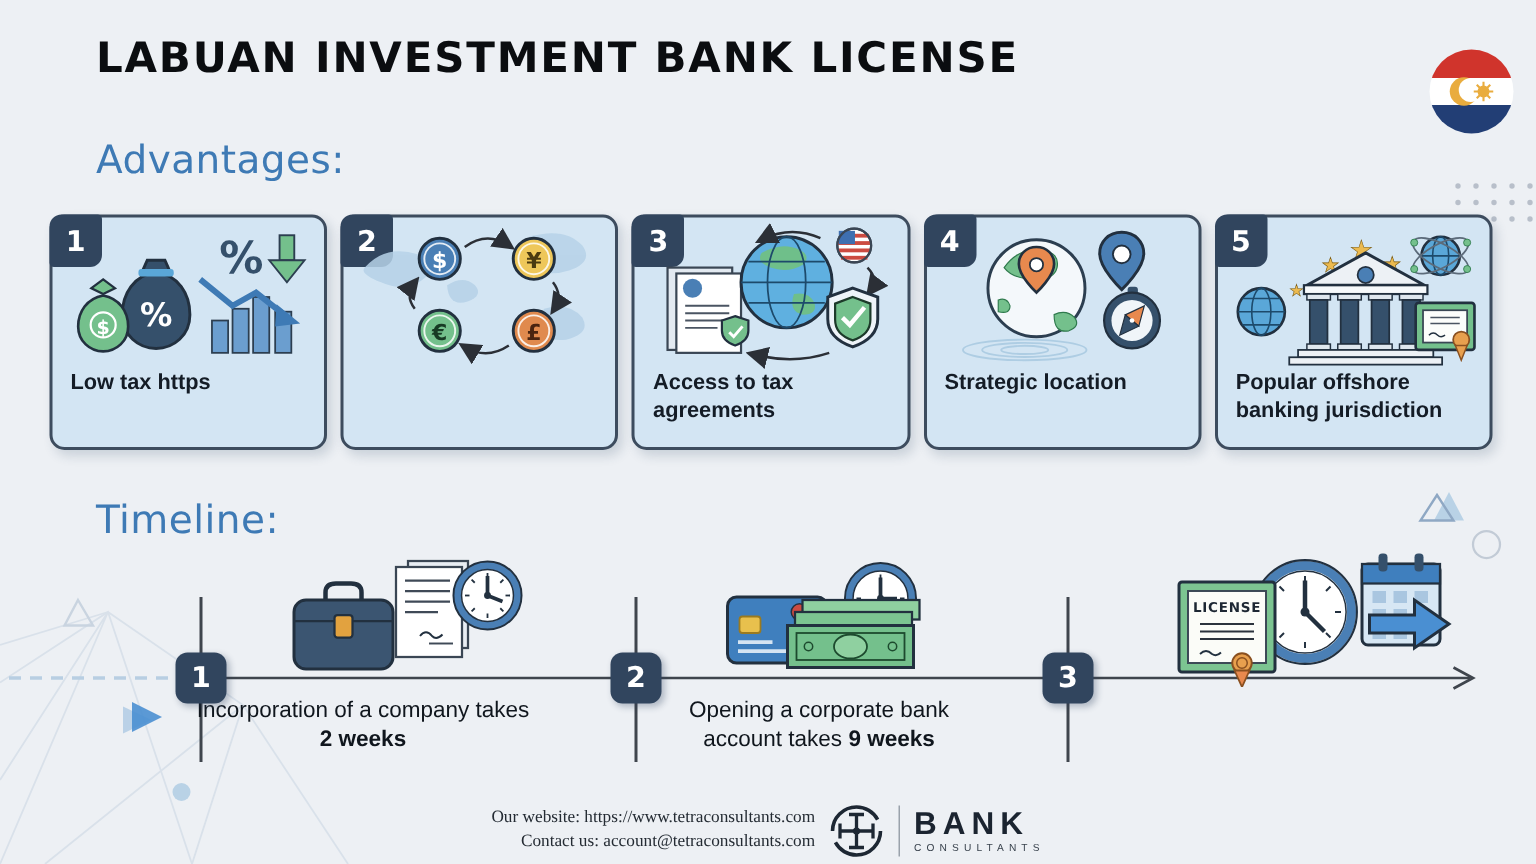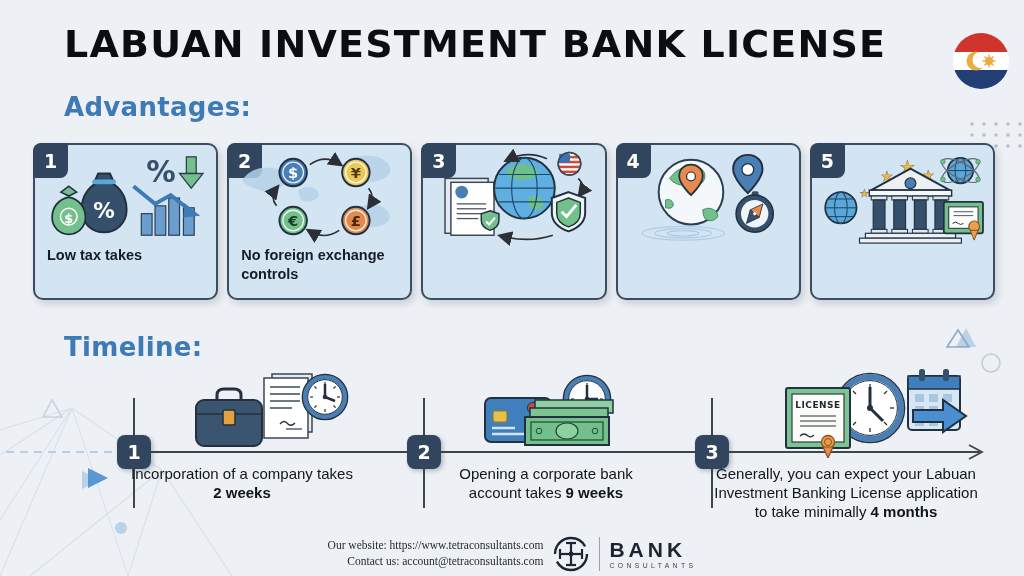--- a/index.html
+++ b/index.html
@@ -1,21 +1,21 @@
 <!DOCTYPE html>
 <html><head>
 <meta charset="utf-8">
 <style>
   html,body{margin:0;padding:0;background:#e7ebf1;}
   #stage{position:relative;width:1024px;height:576px;background:#edf0f4;overflow:hidden;
          font-family:"DejaVu Sans","Liberation Sans",sans-serif;}
   .abs{position:absolute;}
   
-  #title{left:64px;top:22px;font-size:38px;font-weight:900;letter-spacing:1.2px;color:#0b0d10;}
-  .section-h{font-size:26px;font-weight:700;color:#3e7ab5;letter-spacing:.3px;}
+  #title{left:64px;top:22px;font-size:28px;font-weight:900;letter-spacing:1.2px;color:#0b0d10;}
+  .section-h{font-size:26px;font-weight:400;color:#3e7ab5;letter-spacing:.3px;}
   #adv-h{left:64px;top:92px;}
   #tl-h{left:64px;top:332px;}
   
   #cards{left:33px;top:143px;width:962px;height:157px;display:flex;gap:9px;z-index:2;}
   .card{position:relative;flex:1;background:#d3e5f3;border:2px solid #3d4c5e;border-radius:10px;
         box-shadow:3px 4px 7px rgba(45,70,100,.18);}
   .badge{position:absolute;top:-2px;left:-2px;width:35px;height:35px;background:#31455e;
          border-radius:8px 3px 8px 3px;color:#fff;font-size:19px;font-weight:800;
          display:flex;align-items:center;justify-content:center;}
   .art{position:absolute;left:6px;right:4px;top:4px;height:98px;}
@@ -142,21 +142,21 @@
           <polygon points="52,34 72,34 68,25 56,25" fill="#35506b" stroke="#22303f" stroke-width="2"></polygon>
           <path d="M62,33 C47,35 39,48 39,62 C39,76 50,85 62,85 C74,85 85,76 85,62 C85,48 77,35 62,33 z" fill="#35506b" stroke="#22303f" stroke-width="2"></path>
           <rect x="50" y="31" width="24" height="5" rx="2" fill="#5aa7d8"></rect>
           <text x="62" y="70" font-size="22" font-weight="bold" fill="#ffffff" text-anchor="middle">%</text>
           <polygon points="18,44 26,38 34,44 26,48" fill="#74c08c" stroke="#22303f" stroke-width="1.6"></polygon>
           <path d="M26,49 C15,51 9,60 9,70 C9,80 17,87 26,87 C35,87 43,80 43,70 C43,60 37,51 26,49 z" fill="#74c08c" stroke="#22303f" stroke-width="1.8"></path>
           <circle cx="26" cy="69" r="8.5" fill="none" stroke="#ffffff" stroke-width="1.5"></circle>
           <text x="26" y="75" font-size="13" font-weight="bold" fill="#ffffff" text-anchor="middle">$</text>
         </svg>
       </div>
-      <div class="card-label">Low tax takes</div>
+      <div class="card-label">Low tax https</div>
     </div>
 
     <div class="card">
       <div class="badge">2</div>
       <div class="art">
         <svg viewBox="0 0 170 100">
           <g fill="#b6d2e8" opacity=".85">
             <path d="M6,30 q14,-16 36,-9 q15,5 6,15 q-13,12 -31,4 q-15,-6 -11,-10 z"></path>
             <path d="M118,9 q24,-7 36,6 q8,11 -9,17 q-19,6 -31,-7 z"></path>
             <path d="M128,58 q17,-5 26,6 q6,11 -11,15 q-17,2 -21,-11 z"></path>
@@ -177,21 +177,20 @@
             <text x="121" y="30" font-size="15" font-weight="bold" fill="#4a3a10" text-anchor="middle">¥</text>
             <circle cx="57" cy="73" r="14" fill="#74c08c" stroke="#22303f" stroke-width="2"></circle>
             <circle cx="57" cy="73" r="10.5" fill="none" stroke="rgba(255,255,255,.85)" stroke-width="1.3"></circle>
             <text x="57" y="79" font-size="15" font-weight="bold" fill="#173a24" text-anchor="middle">€</text>
             <circle cx="121" cy="73" r="14" fill="#e08a4e" stroke="#22303f" stroke-width="2"></circle>
             <circle cx="121" cy="73" r="10.5" fill="none" stroke="rgba(255,255,255,.85)" stroke-width="1.3"></circle>
             <text x="121" y="79" font-size="15" font-weight="bold" fill="#4a2410" text-anchor="middle">£</text>
           </g>
         </svg>
       </div>
-      <div class="card-label">No foreign exchange controls</div>
     </div>
 
     <div class="card">
       <div class="badge">3</div>
       <div class="art">
         <svg viewBox="0 0 170 100">
           <rect x="14" y="30" width="44" height="56" fill="#e3eaf1" stroke="#3a4654" stroke-width="1.5"></rect>
           <rect x="20" y="34" width="44" height="54" fill="#ffffff" stroke="#3a4654" stroke-width="1.5"></rect>
           <circle cx="31" cy="44" r="6.5" fill="#4a7fb5"></circle>
           <g stroke="#4a5462" stroke-width="1.3">
@@ -223,20 +222,21 @@
             <rect x="130.5" y="5" width="11" height="9" fill="#3e6fb0"></rect>
             <circle cx="141" cy="15" r="11.5" fill="none" stroke="#3a4654" stroke-width="1.5"></circle>
           </g>
           <path d="M60,63 l9,3 v7 q0,7 -9,10 q-9,-3 -9,-10 v-7 z" fill="#74c08c" stroke="#22303f" stroke-width="1.5"></path>
           <polyline points="56,74 59,77 65,70" fill="none" stroke="#ffffff" stroke-width="2"></polyline>
           <path d="M140,44 l17,6 v15 q0,13 -17,19 q-17,-6 -17,-19 v-15 z" fill="#eef3f8" stroke="#22303f" stroke-width="2"></path>
           <path d="M140,50 l12,4.5 v11 q0,10 -12,14 q-12,-4 -12,-14 v-11 z" fill="#74c08c" stroke="#1d3a2a" stroke-width="1.5"></path>
           <polyline points="133,64 138,69 148,57" fill="none" stroke="#ffffff" stroke-width="3"></polyline>
         </svg>
       </div>
+      <div class="card-label">Access to tax agreements</div>
     </div>
 
     <div class="card">
       <div class="badge">4</div>
       <div class="art">
         <svg viewBox="0 0 170 100">
           <g stroke="#a6c8e0" stroke-width="1.3" fill="none" opacity=".8">
             <ellipse cx="58" cy="86" rx="42" ry="7"></ellipse>
               <ellipse cx="58" cy="86" rx="29" ry="4.8"></ellipse>
               <ellipse cx="58" cy="86" rx="16" ry="2.8"></ellipse>
@@ -254,20 +254,21 @@
           <rect x="128" y="43" width="7" height="7" rx="2" fill="#35506b"></rect>
           <circle cx="131" cy="66" r="19" fill="#35506b" stroke="#22303f" stroke-width="1.5"></circle>
           <circle cx="131" cy="66" r="14" fill="#f0f5f9"></circle>
           <g transform="rotate(40 131 66)" stroke="#22303f" stroke-width=".8">
             <polygon points="125,66 131,53 137,66" fill="#e8894e"></polygon>
             <polygon points="125,66 131,79 137,66" fill="#35506b"></polygon>
           </g>
           <circle cx="131" cy="66" r="1.6" fill="#ffffff"></circle>
         </svg>
       </div>
+      <div class="card-label">Strategic location</div>
     </div>
 
     <div class="card">
       <div class="badge">5</div>
       <div class="art">
         <svg viewBox="0 0 170 100">
           <g fill="#ecba4f" stroke="#7a5c16" stroke-width=".4" text-anchor="middle">
             <text x="45" y="49" font-size="11">★</text>
             <text x="68" y="33" font-size="14">★</text>
             <text x="89" y="24" font-size="18">★</text>
@@ -319,20 +320,21 @@
           <rect x="40" y="91" width="104" height="5" fill="#edf1f5" stroke="#22303f" stroke-width="1.2"></rect>
           <rect x="126" y="54" width="40" height="32" rx="2" fill="#74c08c" stroke="#22303f" stroke-width="1.8"></rect>
           <rect x="131" y="59" width="30" height="22" fill="#fcfdfb" stroke="#3a4654" stroke-width="1.2"></rect>
           <line x1="136" y1="64" x2="156" y2="64" stroke="#4a5462" stroke-width="1"></line>
           <line x1="136" y1="68" x2="156" y2="68" stroke="#4a5462" stroke-width="1"></line>
           <path d="M135,76 q3,-3 6,0 q2,2 5,0" stroke="#22303f" stroke-width="1" fill="none"></path>
           <circle cx="157" cy="79" r="5.5" fill="#e8a04e" stroke="#8a5020" stroke-width="1.2"></circle>
           <polygon points="153,83 161,83 157,93" fill="#e8a04e" stroke="#8a5020" stroke-width="1"></polygon>
         </svg>
       </div>
+      <div class="card-label">Popular offshore banking jurisdiction</div>
     </div>
   </div>
 
   <div id="tl-h" class="abs section-h">Timeline:</div>
 
   <div class="node" style="left:117px;">1</div>
   <div class="node" style="left:407px;">2</div>
   <div class="node" style="left:695px;">3</div>
 
   <div class="tl-icon abs" style="left:168px;top:372px;width:190px;height:80px;">
@@ -447,23 +449,20 @@
       <polygon points="83,81 93,81 88,92" fill="#e8894e" stroke="#8a5020" stroke-width="1.2"></polygon>
     </svg>
   </div>
 
   <div class="caption" style="left:127px;width:230px;">
     <span>Incorporation of a company takes </span><b>2 weeks</b>
   </div>
   <div class="caption" style="left:431px;width:230px;">
     <span>Opening a corporate bank account takes </span><b>9 weeks</b>
   </div>
-  <div class="caption" style="left:714px;width:264px;">
-    <span>Generally, you can expect your Labuan Investment Banking License application to take minimally </span><b>4 months</b>
-  </div>
 
   <div id="footer" class="abs">
     <div class="lines">
       <div>Our website: https://www.tetraconsultants.com</div>
       <div>Contact us: account@tetraconsultants.com</div>
     </div>
     <svg width="38" height="38" viewBox="0 0 38 38">
       <circle cx="19" cy="19" r="16" fill="none" stroke="#1d2733" stroke-width="2.4" stroke-dasharray="42 8"></circle>
       <g stroke="#1d2733" stroke-width="2.2">
         <line x1="19" y1="8" x2="19" y2="30"></line>

